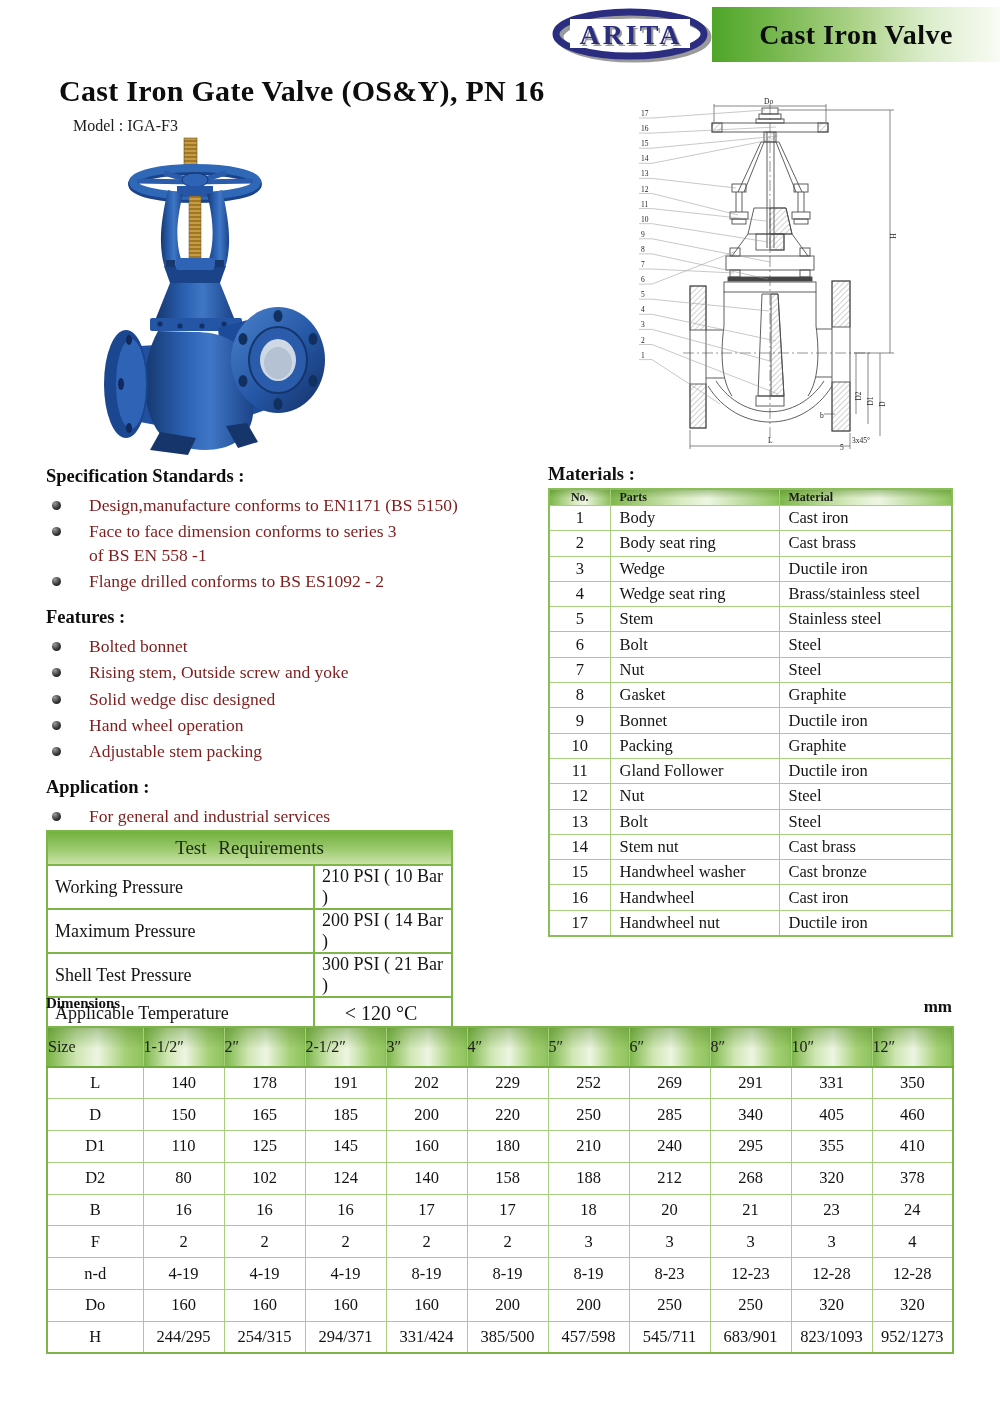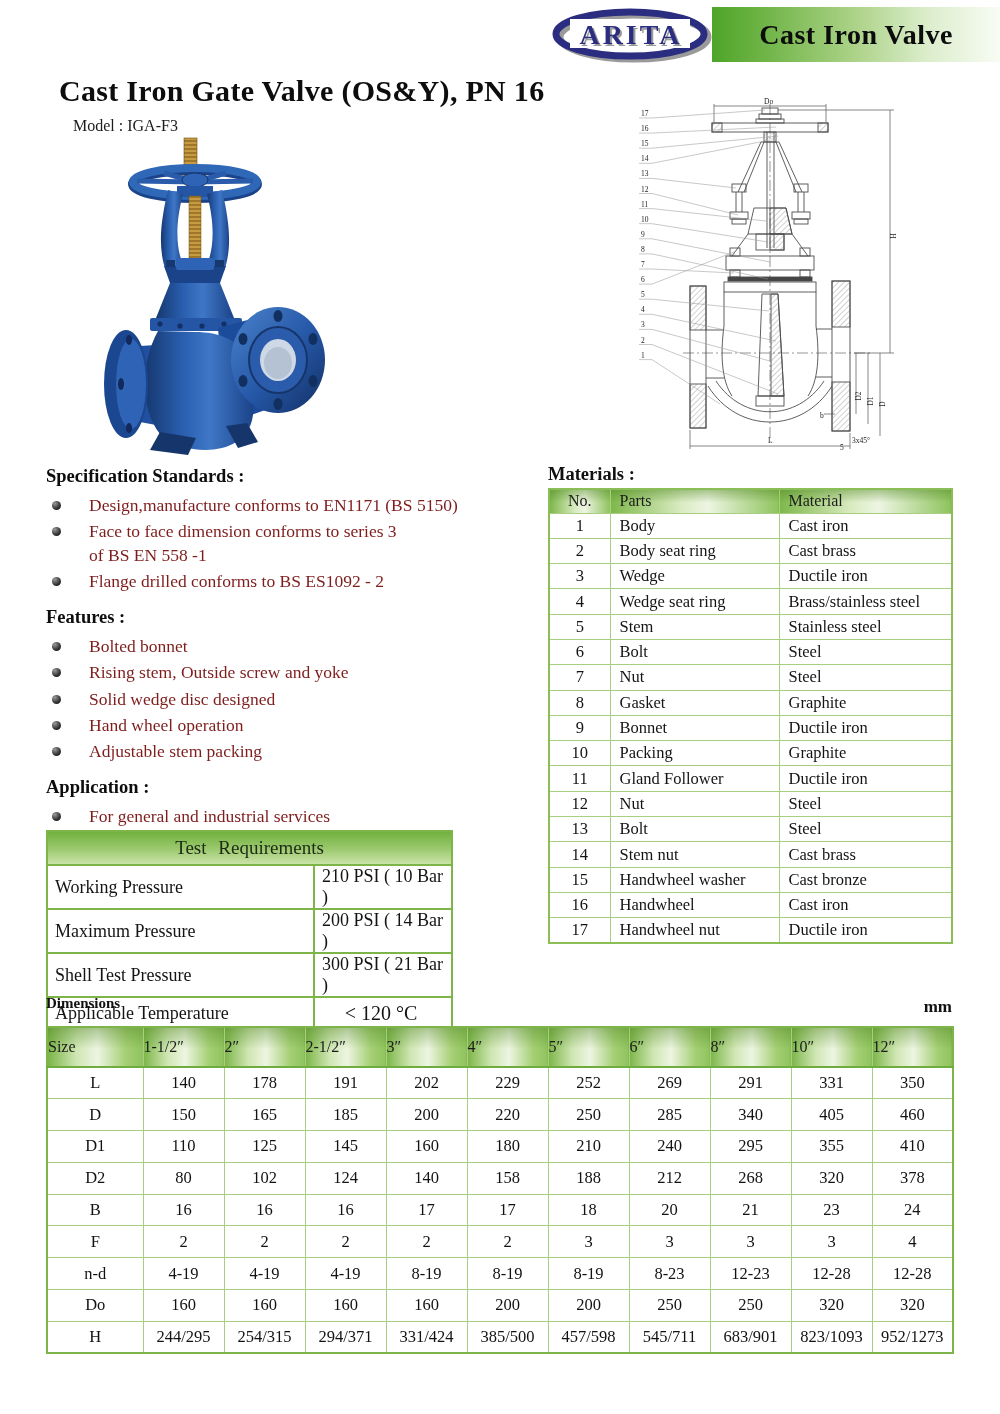--- a/index.html
+++ b/index.html
@@ -39,21 +39,21 @@
   .testtbl { position:absolute; left:46px; top:830px; width:407px; border-collapse:collapse; background:#fff; }
   .testtbl th { height:34px; border:2px solid #7db549; font-weight:normal; font-size:19px; word-spacing:7px; color:#1d2a14;
     background: linear-gradient(180deg, #72b13e 0%, #9dca70 55%, #cbe3a8 100%); }
   .testtbl td { height:32px; border:2px solid #7db549; font-size:18px; padding:0 4px 0 7px; color:#141414; }
   .testtbl td.lab { width:267px; }
   .testtbl td.ctr { text-align:center; font-size:20px; padding-left:0; }
 
   
   .mat-h { position:absolute; left:548px; top:464px; font-size:18.5px; font-weight:bold; }
   .mattbl { position:absolute; left:548px; top:488px; width:405px; border-collapse:collapse; background:#fff; border:2px solid #8cbe57; }
-  .mattbl th { height:24px; font-weight:normal; font-size:16px; text-align:left; padding-left:9px; color:#1c1c1c;
+  .mattbl th { height:16px; font-weight:bold; font-size:12px; text-align:left; padding-left:9px; color:#1c1c1c;
     border:1.5px solid #a8cf80;
     background: linear-gradient(180deg, rgba(74,130,30,.42) 0%, rgba(255,255,255,0) 55%),
                 linear-gradient(90deg, #7eb74a 0%, #d9ebc1 42%, #edf5e2 58%, #8fc35e 100%); }
   .mattbl td { height:25.3px; font-size:16.5px; padding:0 0 0 9px; border:1.5px solid #a8cf80; color:#141414; }
   .mattbl .c { width:61px; text-align:center; padding-left:0; }
   .mattbl .p { width:169px; }
 
   
   .dim-h { position:absolute; left:46px; top:995px; font-size:15px; font-weight:bold; }
   .dim-unit { position:absolute; right:48px; top:997px; font-size:17px; font-weight:bold; }

